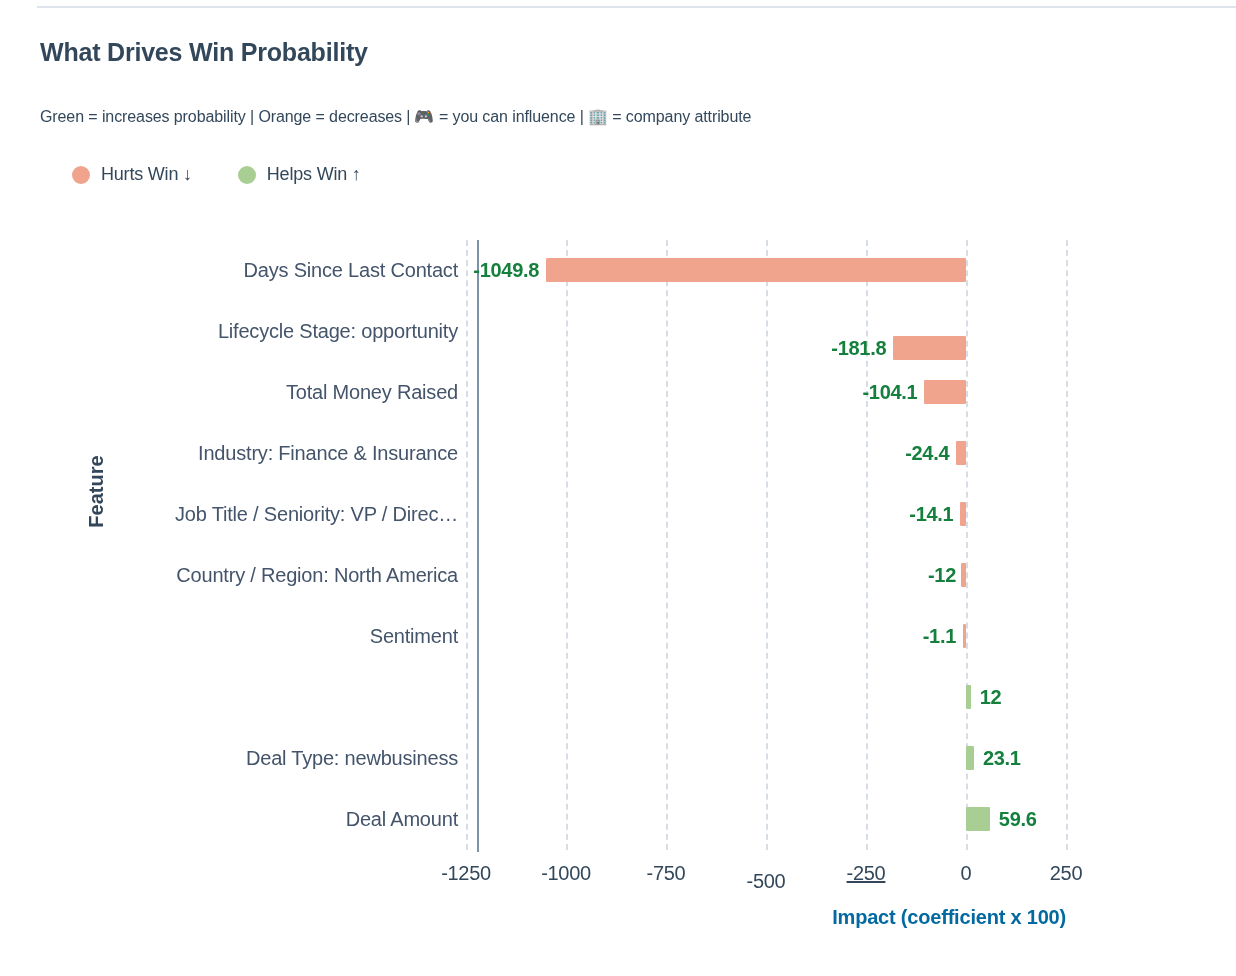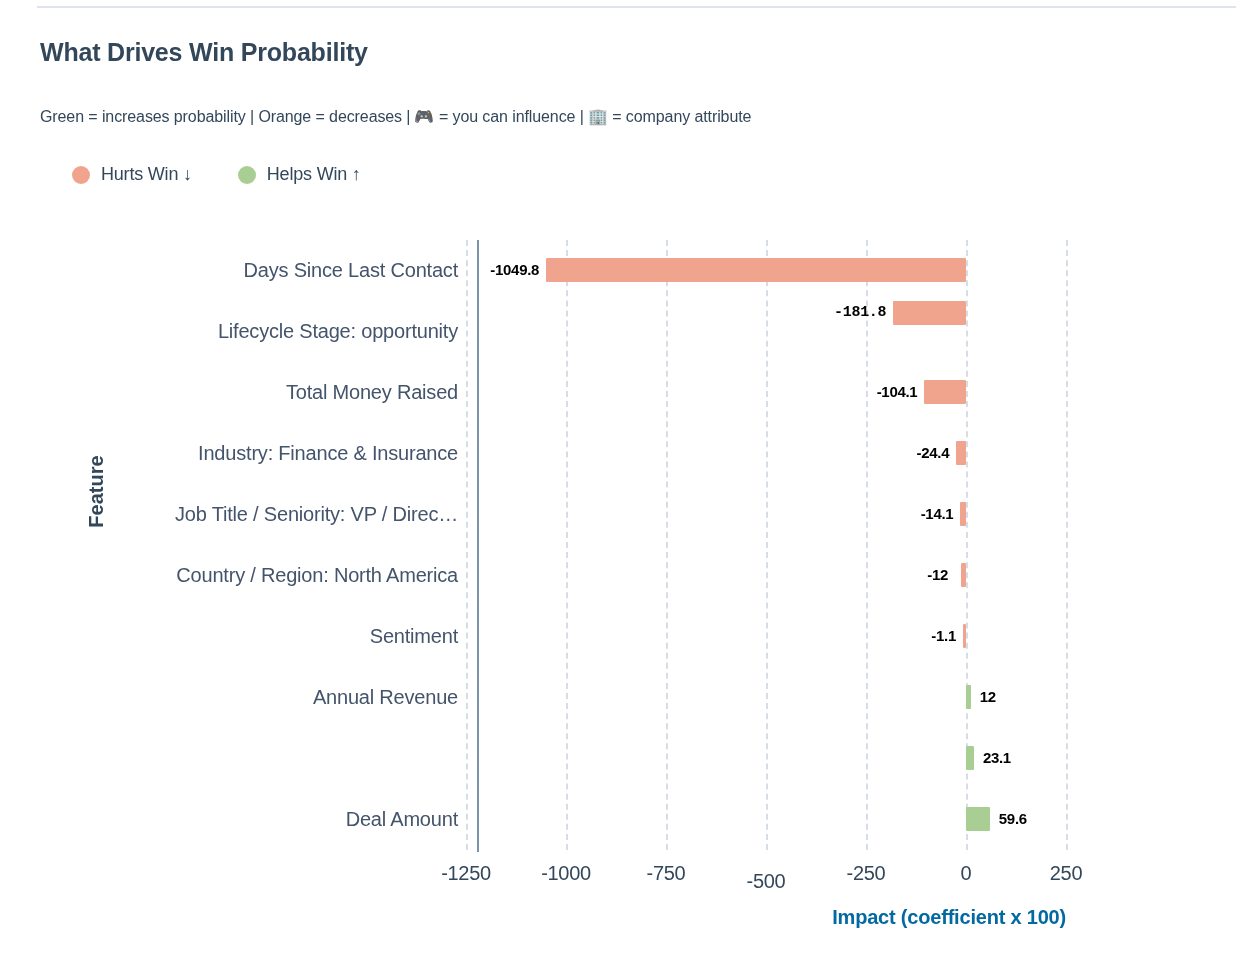--- a/index.html
+++ b/index.html
@@ -53,21 +53,21 @@
     width: 2px; height: 612px; background: #7a93a8;
   }
 
   .row { position: absolute; left: 0; width: 588px; height: 60px; }
   .bar {
     position: absolute; top: 18px; height: 24px;
     border-radius: 1px;
   }
   .bar-value {
     position: absolute; top: 17px;
-    font-size: 15px; font-weight: bold; color: #000000;
+    font-size: 20px; font-weight: bold; color: #15803d;
     white-space: nowrap; line-height: 26px; letter-spacing: -0.3px;
   }
 
   .ylabel {
     position: absolute; right: 0; width: 430px;
     text-align: right; font-size: 20px; color: #44546b;
     white-space: nowrap; letter-spacing: -0.2px;
     line-height: 26px;
   }
   #ylabels { position: absolute; left: 18px; top: 240px; width: 440px; height: 610px; }
@@ -116,56 +116,56 @@
   <div id="yaxis-title">Feature</div>
 
   <div id="ylabels">
       <div class="ylabel" style="top: 17px;">Days Since Last Contact</div>
       <div class="ylabel" style="top: 78px;">Lifecycle Stage: opportunity</div>
       <div class="ylabel" style="top: 139px;">Total Money Raised</div>
       <div class="ylabel" style="top: 261px;">Job Title / Seniority: VP / Direc…</div>
       <div class="ylabel" style="top: 200px;">Industry: Finance &amp; Insurance</div>
       <div class="ylabel" style="top: 322px;">Country / Region: North America</div>
       <div class="ylabel" style="top: 383px;">Sentiment</div>
-      <div class="ylabel" style="top: 444px;">Annual Revenue</div>
+      <div class="ylabel" style="top: 505px;">Deal Type: newbusiness</div>
       <div class="ylabel" style="top: 566px;">Deal Amount</div>
     </div>
 
   <div id="plot">
     <div id="zero-axis-line"></div>
   <div class="gridline" style="left: -12px;"></div>
       <div class="gridline" style="left: 88px;"></div>
       <div class="gridline" style="left: 188px;"></div>
       <div class="gridline" style="left: 288px;"></div>
       <div class="gridline" style="left: 388px;"></div>
       <div class="gridline" style="left: 488px;"></div>
       <div class="gridline" style="left: 588px;"></div>
       <div class="row" style="top: 0px;">
         <div class="bar" style="background: rgb(240, 164, 142); width: 419.92px; left: 68.08px;"></div>
         <div class="bar-value" style="right: 526.92px;">-1049.8</div>
       </div>
-      <div class="row" style="top: 43px; font-family: Liberation Mono, monospace;">
+      <div class="row" style="top: 78px;">
         <div class="bar" style="background: rgb(240, 164, 142); width: 72.72px; left: 415.28px;"></div>
         <div class="bar-value" style="right: 179.72px;">-181.8</div>
       </div>
       <div class="row" style="top: 122px;">
         <div class="bar" style="background: rgb(240, 164, 142); width: 41.64px; left: 446.36px;"></div>
         <div class="bar-value" style="right: 148.64px;">-104.1</div>
       </div>
       <div class="row" style="top: 183px;">
         <div class="bar" style="background: rgb(240, 164, 142); width: 9.76px; left: 478.24px;"></div>
         <div class="bar-value" style="right: 116.76px;">-24.4</div>
       </div>
       <div class="row" style="top: 244px;">
         <div class="bar" style="background: rgb(240, 164, 142); width: 5.64px; left: 482.36px;"></div>
         <div class="bar-value" style="right: 112.64px;">-14.1</div>
       </div>
       <div class="row" style="top: 305px;">
         <div class="bar" style="background: rgb(240, 164, 142); width: 4.8px; left: 483.2px;"></div>
-        <div class="bar-value" style="right: 118px; text-align: right;">-12</div>
+        <div class="bar-value" style="right: 110px; text-align: right;">-12</div>
       </div>
       <div class="row" style="top: 366px; text-align: right;">
         <div class="bar" style="background: rgb(240, 164, 142); width: 3px; left: 485px;"></div>
         <div class="bar-value" style="right: 110px;">-1.1</div>
       </div>
       <div class="row" style="top: 427px;">
         <div class="bar" style="background: rgb(169, 206, 148); width: 4.8px; left: 488px;"></div>
         <div class="bar-value" style="left: 501.8px;">12</div>
       </div>
       <div class="row" style="top: 488px;">
@@ -176,19 +176,19 @@
         <div class="bar" style="background: rgb(169, 206, 148); width: 23.84px; left: 488px;"></div>
         <div class="bar-value" style="left: 520.84px;">59.6</div>
       </div>
     </div>
 
   <div id="xticks">
       <div class="xtick" style="left: -12px;">-1250</div>
       <div class="xtick" style="left: 88px;">-1000</div>
       <div class="xtick" style="left: 188px;">-750</div>
       <div class="xtick" style="left: 288px; margin-top: 8px;">-500</div>
-      <div class="xtick" style="left: 388px;">-250</div>
+      <div class="xtick" style="left: 388px; text-decoration: underline;">-250</div>
       <div class="xtick" style="left: 488px;">0</div>
       <div class="xtick" style="left: 588px;">250</div>
     </div>
   <div id="xaxis-title">Impact (coefficient x 100)</div>
 
 </div>
 
 </body></html>

